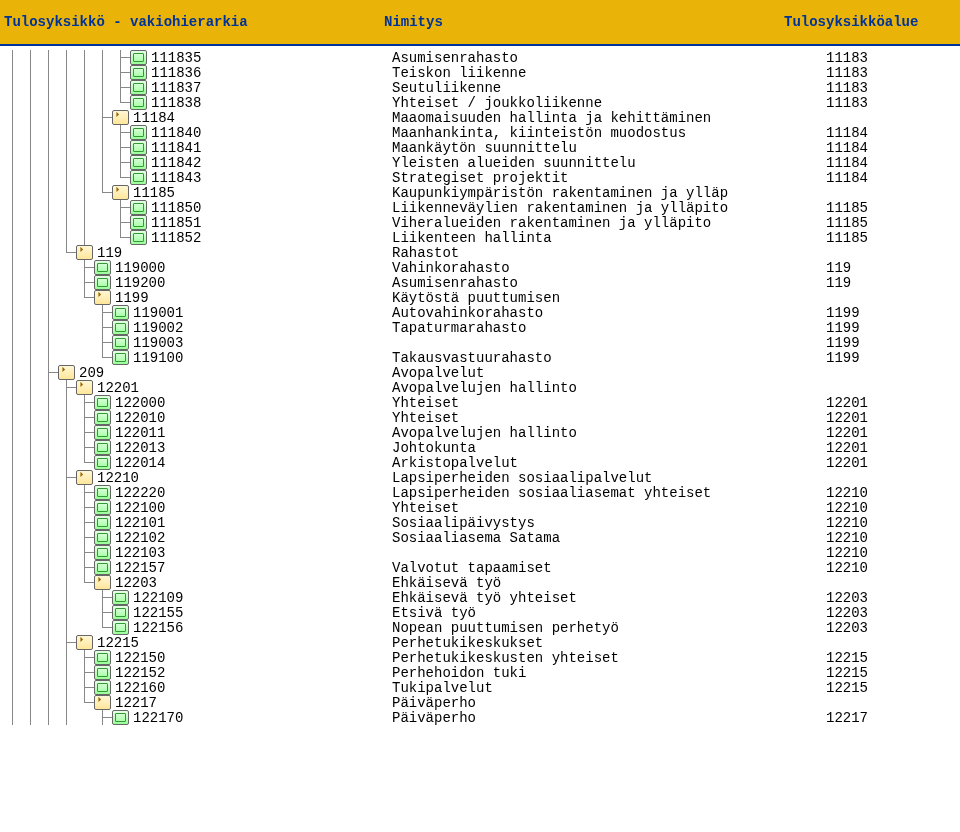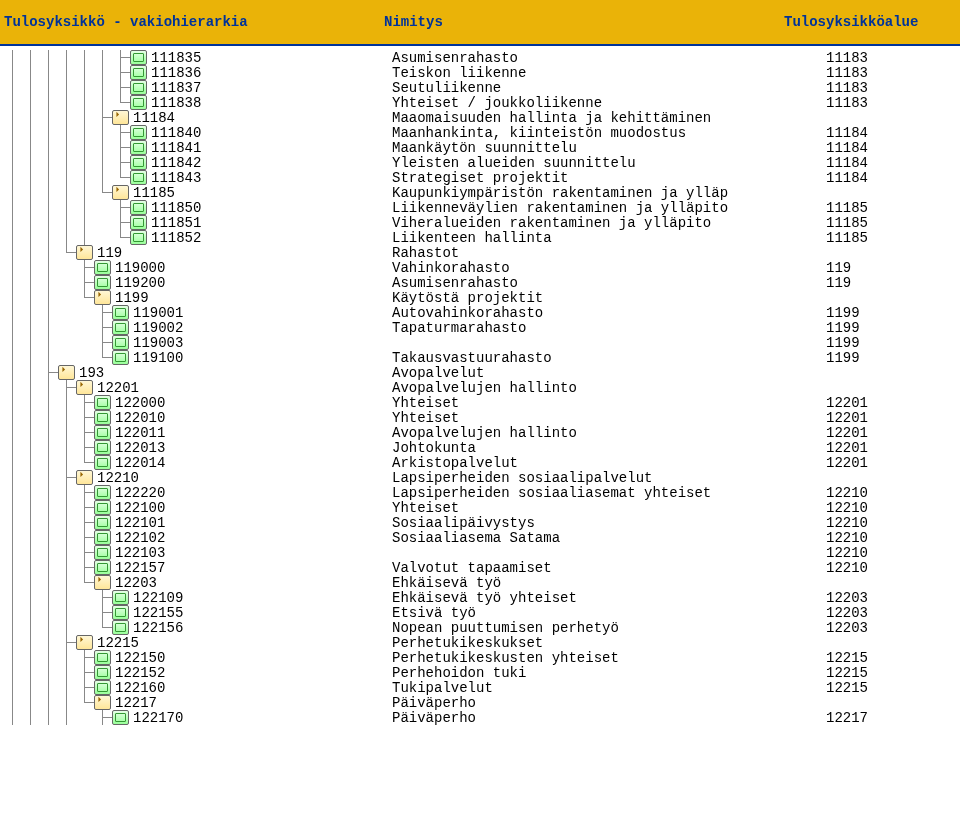--- a/index.html
+++ b/index.html
@@ -134,26 +134,26 @@
     <div class="row"><span class="conn v"></span><span class="conn v"></span><span class="conn v"></span><span class="conn v"></span><span class="conn v"></span><span class="conn v"></span><span class="conn t"></span><span class="icon leaf"></span><span class="code">111841</span><span class="label">Maankäytön suunnittelu</span><span class="area">11184</span></div>
     <div class="row"><span class="conn v"></span><span class="conn v"></span><span class="conn v"></span><span class="conn v"></span><span class="conn v"></span><span class="conn v"></span><span class="conn t"></span><span class="icon leaf"></span><span class="code">111842</span><span class="label">Yleisten alueiden suunnittelu</span><span class="area">11184</span></div>
     <div class="row"><span class="conn v"></span><span class="conn v"></span><span class="conn v"></span><span class="conn v"></span><span class="conn v"></span><span class="conn v"></span><span class="conn l"></span><span class="icon leaf"></span><span class="code">111843</span><span class="label">Strategiset projektit</span><span class="area">11184</span></div>
     <div class="row"><span class="conn v"></span><span class="conn v"></span><span class="conn v"></span><span class="conn v"></span><span class="conn v"></span><span class="conn l"></span><span class="icon folder"></span><span class="code">11185</span><span class="label">Kaupunkiympäristön rakentaminen ja ylläp</span><span class="area"></span></div>
     <div class="row"><span class="conn v"></span><span class="conn v"></span><span class="conn v"></span><span class="conn v"></span><span class="conn v"></span><span class="conn b"></span><span class="conn t"></span><span class="icon leaf"></span><span class="code">111850</span><span class="label">Liikenneväylien rakentaminen ja ylläpito</span><span class="area">11185</span></div>
     <div class="row"><span class="conn v"></span><span class="conn v"></span><span class="conn v"></span><span class="conn v"></span><span class="conn v"></span><span class="conn b"></span><span class="conn t"></span><span class="icon leaf"></span><span class="code">111851</span><span class="label">Viheralueiden rakentaminen ja ylläpito</span><span class="area">11185</span></div>
     <div class="row"><span class="conn v"></span><span class="conn v"></span><span class="conn v"></span><span class="conn v"></span><span class="conn v"></span><span class="conn b"></span><span class="conn l"></span><span class="icon leaf"></span><span class="code">111852</span><span class="label">Liikenteen hallinta</span><span class="area">11185</span></div>
     <div class="row"><span class="conn v"></span><span class="conn v"></span><span class="conn v"></span><span class="conn l"></span><span class="icon folder"></span><span class="code">119</span><span class="label">Rahastot</span><span class="area"></span></div>
     <div class="row"><span class="conn v"></span><span class="conn v"></span><span class="conn v"></span><span class="conn b"></span><span class="conn t"></span><span class="icon leaf"></span><span class="code">119000</span><span class="label">Vahinkorahasto</span><span class="area">119</span></div>
     <div class="row"><span class="conn v"></span><span class="conn v"></span><span class="conn v"></span><span class="conn b"></span><span class="conn t"></span><span class="icon leaf"></span><span class="code">119200</span><span class="label">Asumisenrahasto</span><span class="area">119</span></div>
-    <div class="row"><span class="conn v"></span><span class="conn v"></span><span class="conn v"></span><span class="conn b"></span><span class="conn l"></span><span class="icon folder"></span><span class="code">1199</span><span class="label">Käytöstä projektit</span><span class="area"></span></div>
+    <div class="row"><span class="conn v"></span><span class="conn v"></span><span class="conn v"></span><span class="conn b"></span><span class="conn l"></span><span class="icon folder"></span><span class="code">1199</span><span class="label">Käytöstä puuttumisen</span><span class="area"></span></div>
     <div class="row"><span class="conn v"></span><span class="conn v"></span><span class="conn v"></span><span class="conn b"></span><span class="conn b"></span><span class="conn t"></span><span class="icon leaf"></span><span class="code">119001</span><span class="label">Autovahinkorahasto</span><span class="area">1199</span></div>
     <div class="row"><span class="conn v"></span><span class="conn v"></span><span class="conn v"></span><span class="conn b"></span><span class="conn b"></span><span class="conn t"></span><span class="icon leaf"></span><span class="code">119002</span><span class="label">Tapaturmarahasto</span><span class="area">1199</span></div>
     <div class="row"><span class="conn v"></span><span class="conn v"></span><span class="conn v"></span><span class="conn b"></span><span class="conn b"></span><span class="conn t"></span><span class="icon leaf"></span><span class="code">119003</span><span class="area">1199</span></div>
     <div class="row"><span class="conn v"></span><span class="conn v"></span><span class="conn v"></span><span class="conn b"></span><span class="conn b"></span><span class="conn l"></span><span class="icon leaf"></span><span class="code">119100</span><span class="label">Takausvastuurahasto</span><span class="area">1199</span></div>
-    <div class="row"><span class="conn v"></span><span class="conn v"></span><span class="conn t"></span><span class="icon folder"></span><span class="code">193</span><span class="label">Avopalvelut</span><span class="area"></span></div>
+    <div class="row"><span class="conn v"></span><span class="conn v"></span><span class="conn t"></span><span class="icon folder"></span><span class="code">209</span><span class="label">Avopalvelut</span><span class="area"></span></div>
     <div class="row"><span class="conn v"></span><span class="conn v"></span><span class="conn v"></span><span class="conn t"></span><span class="icon folder"></span><span class="code">12201</span><span class="label">Avopalvelujen hallinto</span><span class="area"></span></div>
     <div class="row"><span class="conn v"></span><span class="conn v"></span><span class="conn v"></span><span class="conn v"></span><span class="conn t"></span><span class="icon leaf"></span><span class="code">122000</span><span class="label">Yhteiset</span><span class="area">12201</span></div>
     <div class="row"><span class="conn v"></span><span class="conn v"></span><span class="conn v"></span><span class="conn v"></span><span class="conn t"></span><span class="icon leaf"></span><span class="code">122010</span><span class="label">Yhteiset</span><span class="area">12201</span></div>
     <div class="row"><span class="conn v"></span><span class="conn v"></span><span class="conn v"></span><span class="conn v"></span><span class="conn t"></span><span class="icon leaf"></span><span class="code">122011</span><span class="label">Avopalvelujen hallinto</span><span class="area">12201</span></div>
     <div class="row"><span class="conn v"></span><span class="conn v"></span><span class="conn v"></span><span class="conn v"></span><span class="conn t"></span><span class="icon leaf"></span><span class="code">122013</span><span class="label">Johtokunta</span><span class="area">12201</span></div>
     <div class="row"><span class="conn v"></span><span class="conn v"></span><span class="conn v"></span><span class="conn v"></span><span class="conn l"></span><span class="icon leaf"></span><span class="code">122014</span><span class="label">Arkistopalvelut</span><span class="area">12201</span></div>
     <div class="row"><span class="conn v"></span><span class="conn v"></span><span class="conn v"></span><span class="conn t"></span><span class="icon folder"></span><span class="code">12210</span><span class="label">Lapsiperheiden sosiaalipalvelut</span><span class="area"></span></div>
     <div class="row"><span class="conn v"></span><span class="conn v"></span><span class="conn v"></span><span class="conn v"></span><span class="conn t"></span><span class="icon leaf"></span><span class="code">122220</span><span class="label">Lapsiperheiden sosiaaliasemat yhteiset</span><span class="area">12210</span></div>
     <div class="row"><span class="conn v"></span><span class="conn v"></span><span class="conn v"></span><span class="conn v"></span><span class="conn t"></span><span class="icon leaf"></span><span class="code">122100</span><span class="label">Yhteiset</span><span class="area">12210</span></div>
     <div class="row"><span class="conn v"></span><span class="conn v"></span><span class="conn v"></span><span class="conn v"></span><span class="conn t"></span><span class="icon leaf"></span><span class="code">122101</span><span class="label">Sosiaalipäivystys</span><span class="area">12210</span></div>

